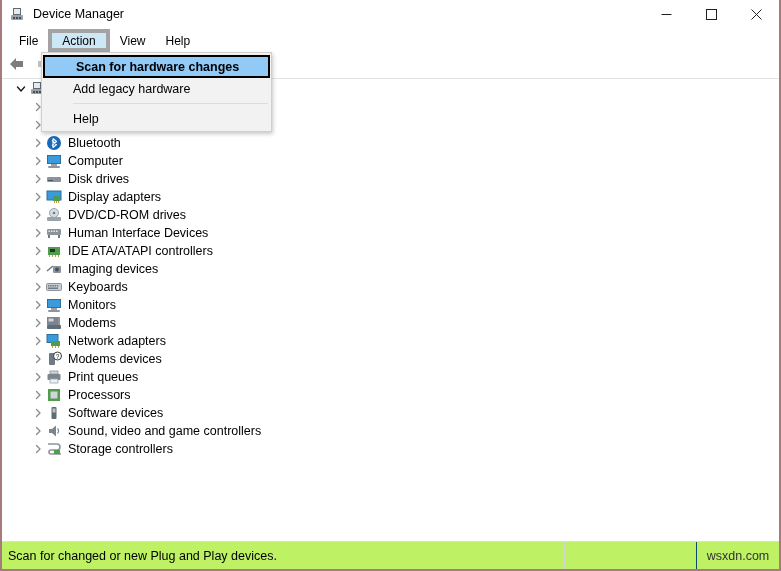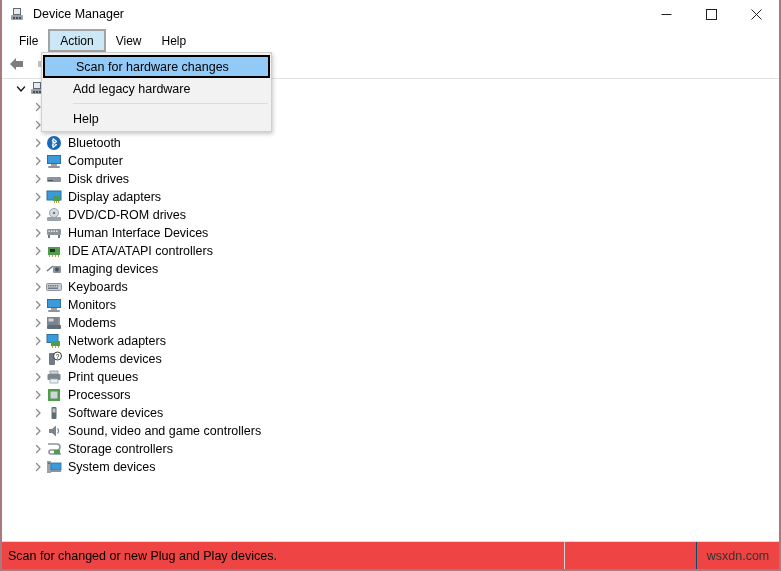--- a/index.html
+++ b/index.html
@@ -83,21 +83,21 @@
     padding: 0 10px;
     font-size: 12px;
     color: #000000;
     height: 23px;
     margin-top: 1px;
     box-sizing: border-box;
     white-space: nowrap;
   }
   .menu-item.open {
     background: #cce8f6;
-    border: 2px solid #a3a3a3;
+    border: 4px solid #a3a3a3;
   }
 
   
   .toolbar {
     position: absolute;
     left: 0; top: 53px;
     width: 777px;
     height: 26px;
     background: #ffffff;
     display: flex;
@@ -185,34 +185,35 @@
     font-size: 12.5px;
     color: #000000;
     box-sizing: border-box;
     white-space: nowrap;
   }
   .dd-item.selected {
     background: #91c9f7;
     border: 2px solid #000000;
     height: 23px;
     margin: 0 1px;
+    font-weight: bold;
   }
   .dd-sep {
     height: 1px;
     background: #dcdcdc;
     margin: 4px 3px 4px 31px;
   }
 
   
   .statusbar {
     position: absolute;
     left: 0; top: 541px;
     width: 777px;
     height: 28px;
-    background: #ef4444;
+    background: #bef264;
     border-top: 1px solid #dcdcdc;
     box-sizing: border-box;
     display: flex;
     align-items: center;
   }
   .sb-pane {
     height: 28px;
     display: flex;
     align-items: center;
     box-sizing: border-box;
@@ -636,36 +637,20 @@
         </span>
         <span class="row-icon">
           <svg width="16" height="16" viewBox="0 0 16 16">
             <path d="M2 3 h9 a3 3 0 0 1 0 6 h-6 a2 2 0 0 0 0 4 h10" fill="none" stroke="#8b949c" stroke-width="1.6"></path>
             <rect x="8" y="9" width="6" height="4" fill="#4f9c4f"></rect>
           </svg>
         </span>
         <span class="row-label">Storage controllers</span>
       </div>
 
-      <div class="tree-row indent-1">
-        <span class="twisty">
-          <svg width="10" height="10" viewBox="0 0 10 10">
-              <path d="M3.5 1.5 L7 5 L3.5 8.5" fill="none" stroke="#8a8a8a" stroke-width="1.3" stroke-linecap="round" stroke-linejoin="round"></path>
-            </svg>
-        </span>
-        <span class="row-icon">
-          <svg width="16" height="16" viewBox="0 0 16 16">
-            <rect x="1" y="2" width="4" height="12" fill="#9aa3ab"></rect>
-            <rect x="2" y="3.5" width="2" height="1.5" fill="#5f6b75"></rect>
-            <rect x="5" y="4" width="10" height="7" fill="#3a9bdc" stroke="#2a6f9e" stroke-width="0.8"></rect>
-            <rect x="5" y="11" width="10" height="2" fill="#8b949c"></rect>
-          </svg>
-        </span>
-        <span class="row-label">System devices</span>
-      </div>
 
 
     </div>
   </div>
 
   <div class="dropdown">
     <div class="dd-item selected">Scan for hardware changes</div>
     <div class="dd-item">Add legacy hardware</div>
     <div class="dd-sep"></div>
     <div class="dd-item">Help</div>

